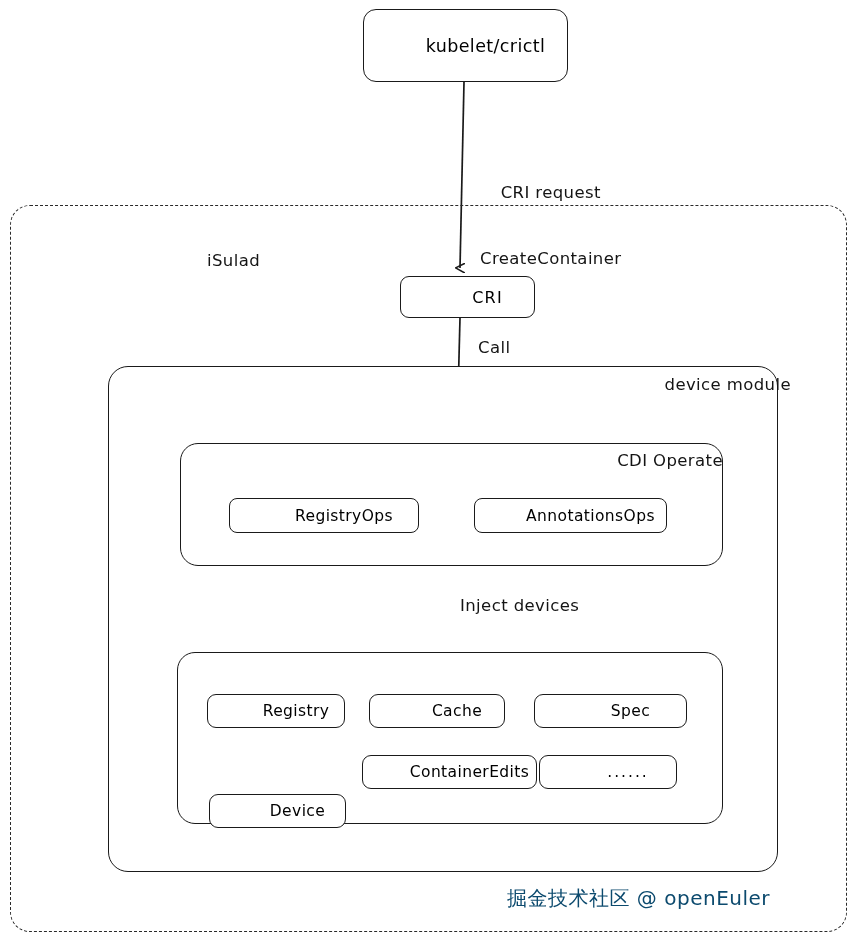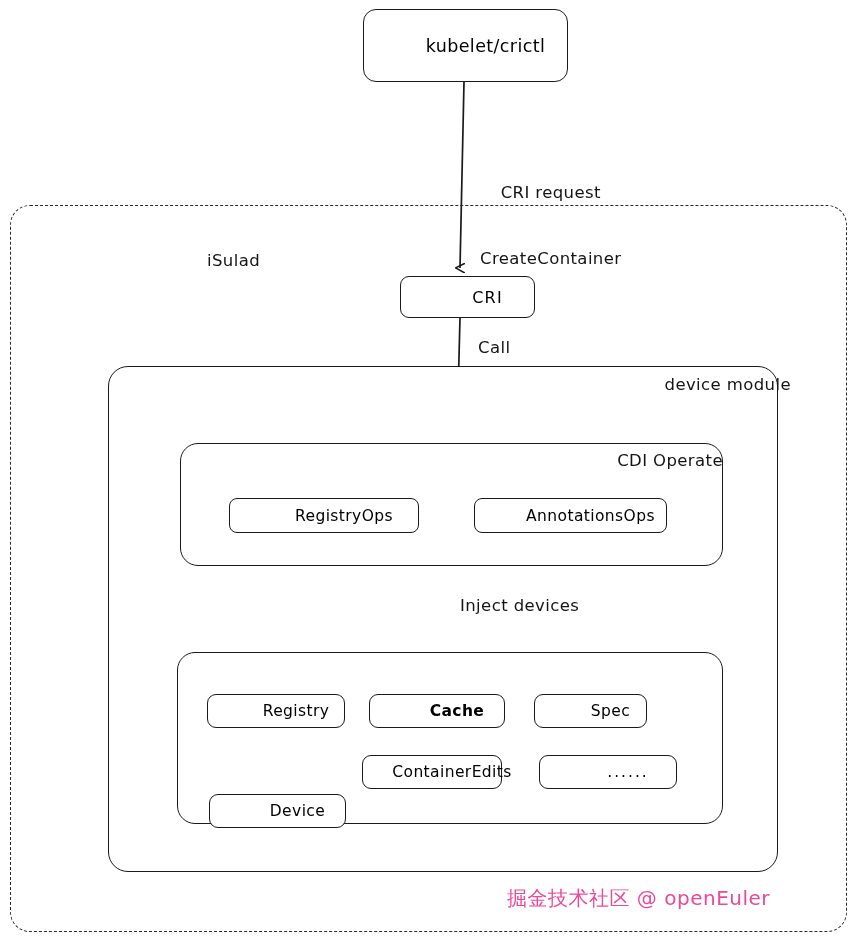--- a/index.html
+++ b/index.html
@@ -110,24 +110,24 @@
     left: 177px; top: 659px; width: 546px;
     font-size: 16.5px;
     letter-spacing: 1.1px;
   }
   .cdi-item {
     height: 34px;
     border-radius: 9px;
     font-size: 15.5px;
   }
   #cdi-registry   { left: 207px; top: 694px; width: 138px; }
-  #cdi-cache      { left: 369px; top: 694px; width: 136px; font-weight: bold; }
-  #cdi-spec       { left: 534px; top: 694px; width: 113px; }
+  #cdi-cache      { left: 369px; top: 694px; width: 136px; }
+  #cdi-spec       { left: 534px; top: 694px; width: 153px; }
   #cdi-device     { left: 209px; top: 794px; width: 137px; }
-  #cdi-edits      { left: 362px; top: 755px; width: 140px; }
+  #cdi-edits      { left: 362px; top: 755px; width: 175px; }
   #cdi-more       { left: 539px; top: 755px; width: 138px; letter-spacing: 2px; }
 
   
   .arrow-svg {
     position: absolute;
     left: 0; top: 0;
     width: 863px; height: 942px;
     pointer-events: none;
   }
 
@@ -145,21 +145,21 @@
   #inject-label {
     left: 460px; top: 595px;
     font-size: 16.5px;
     text-align: left;
   }
 
   
   #watermark {
     left: 507px; top: 885px;
     font-size: 20px;
-    color: #ec4899;
+    color: #0c4a6e;
     letter-spacing: 0.5px;
   }
 </style>
 </head>
 <body>
 
 <div id="canvas">
 
   <svg class="arrow-svg" viewBox="0 0 863 942">
     <defs>

